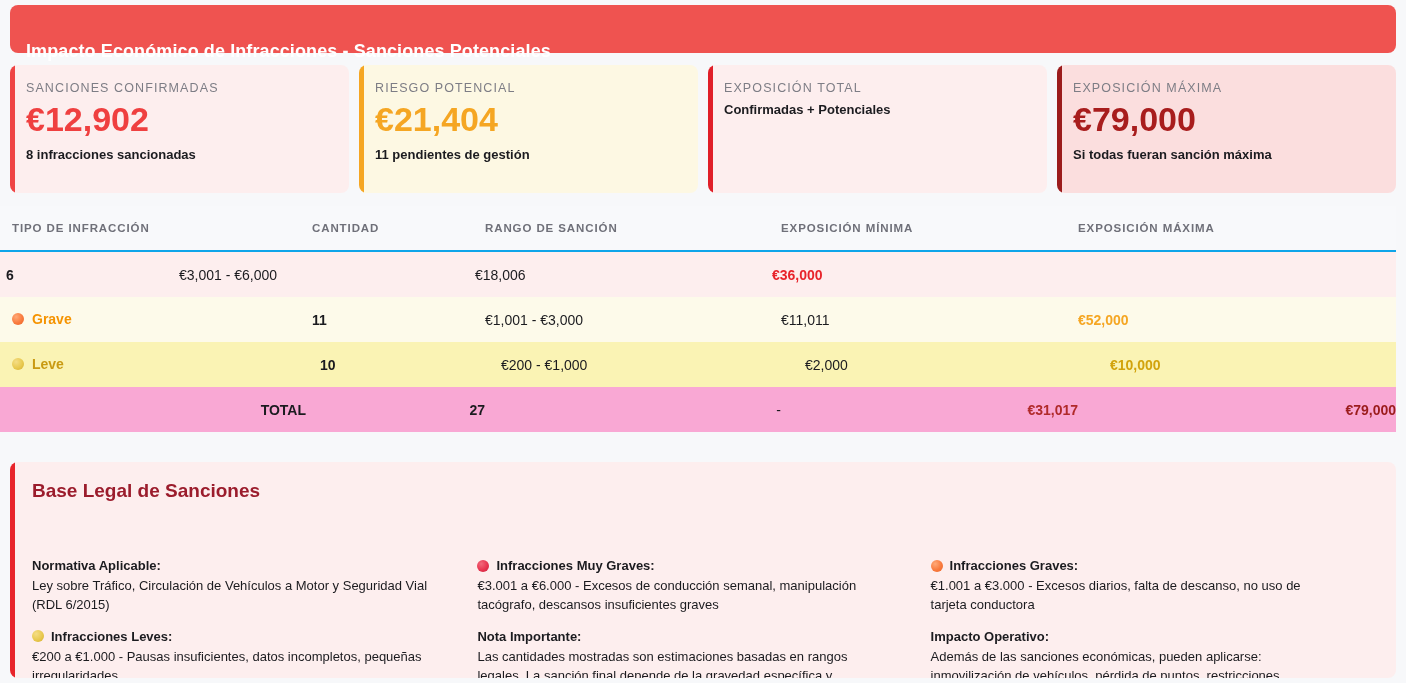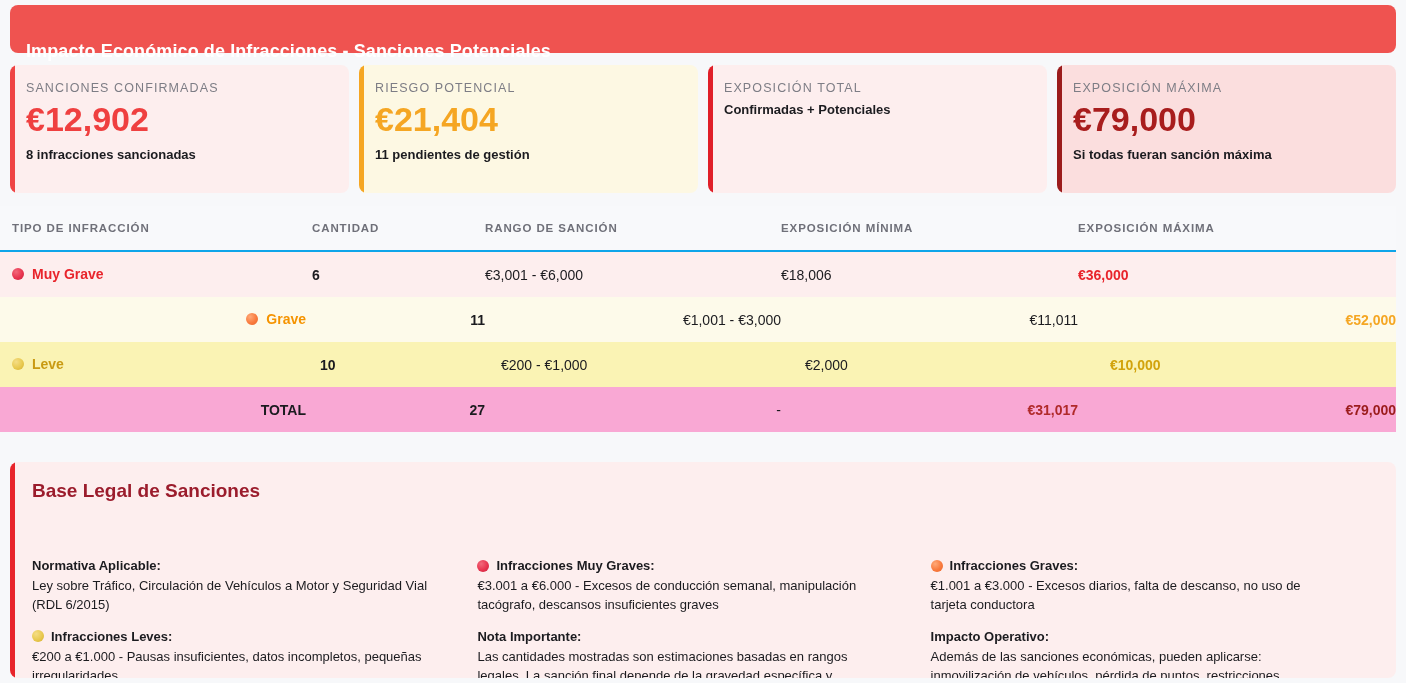--- a/index.html
+++ b/index.html
@@ -82,21 +82,21 @@
     background: #f8f9fb;
     border-bottom: 2px solid #0ea5e9;
   }
   .thead .cell {
     font-size: 11.5px; letter-spacing: .9px;
     color: #6f7079; font-weight: bold;
     text-transform: uppercase;
   }
   .tbody-row { height: 45px; font-size: 14px; }
   .tbody-row.r-muygrave { background: #fdeeee; }
-  .tbody-row.r-grave   { background: #fdfaea; text-align: right; }
+  .tbody-row.r-grave   { background: #fdfaea; }
   .tbody-row.r-leve    { background: #faf3b4; gap: 8px; }
   .tbody-row.r-total   { background: #f9a8d4; text-align: right; }
   .cell { flex: 0 0 auto; }
   .c-tipo  { width: 306px; padding-left: 12px; }
   .c-cant  { width: 179px; padding-left: 6px; }
   .c-rango { width: 296px; padding-left: 0px; }
   .c-min   { width: 297px; padding-left: 0px; }
   .c-max   { width: 318px; padding-left: 0px; }
 
   .sev { display: inline-flex; align-items: center; gap: 8px; font-weight: bold; }
@@ -179,26 +179,20 @@
 
     <div class="trow thead">
       <div class="cell c-tipo">TIPO DE INFRACCIÓN</div>
       <div class="cell c-cant">CANTIDAD</div>
       <div class="cell c-rango">RANGO DE SANCIÓN</div>
       <div class="cell c-min">EXPOSICIÓN MÍNIMA</div>
       <div class="cell c-max">EXPOSICIÓN MÁXIMA</div>
     </div>
 
     <div class="trow tbody-row r-muygrave">
-      <div class="cell c-tipo">
-        <span class="sev red">
-          <span class="dot red"></span>
-          <span>Muy Grave</span>
-        </span>
-      </div>
       <div class="cell c-cant num">6</div>
       <div class="cell c-rango plain">€3,001 - €6,000</div>
       <div class="cell c-min plain">€18,006</div>
       <div class="cell c-max max-red">€36,000</div>
     </div>
 
     <div class="trow tbody-row r-grave">
       <div class="cell c-tipo">
         <span class="sev orange">
           <span class="dot orange"></span>

